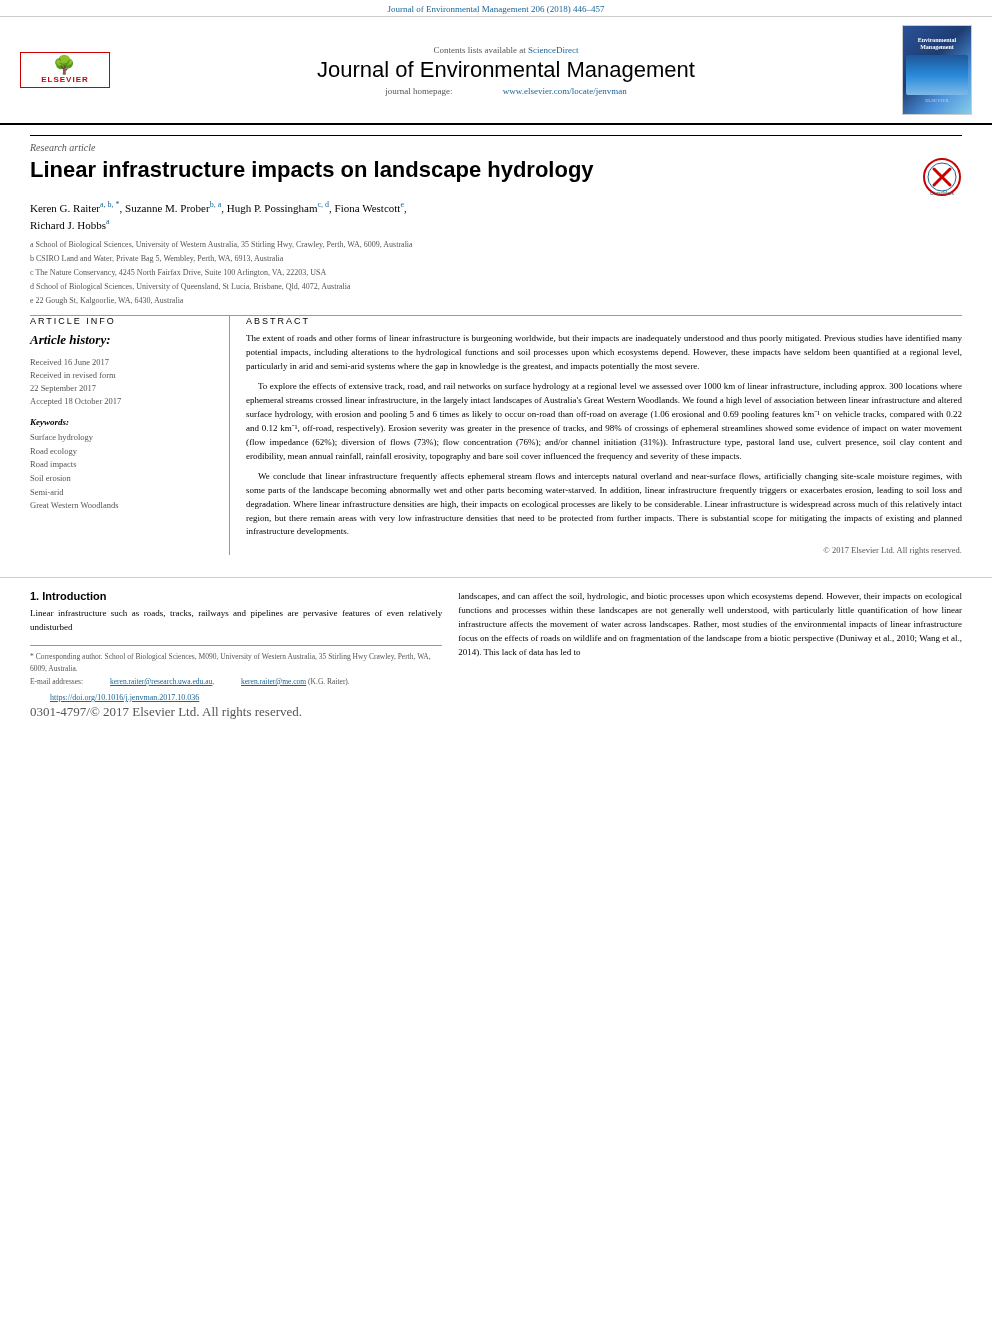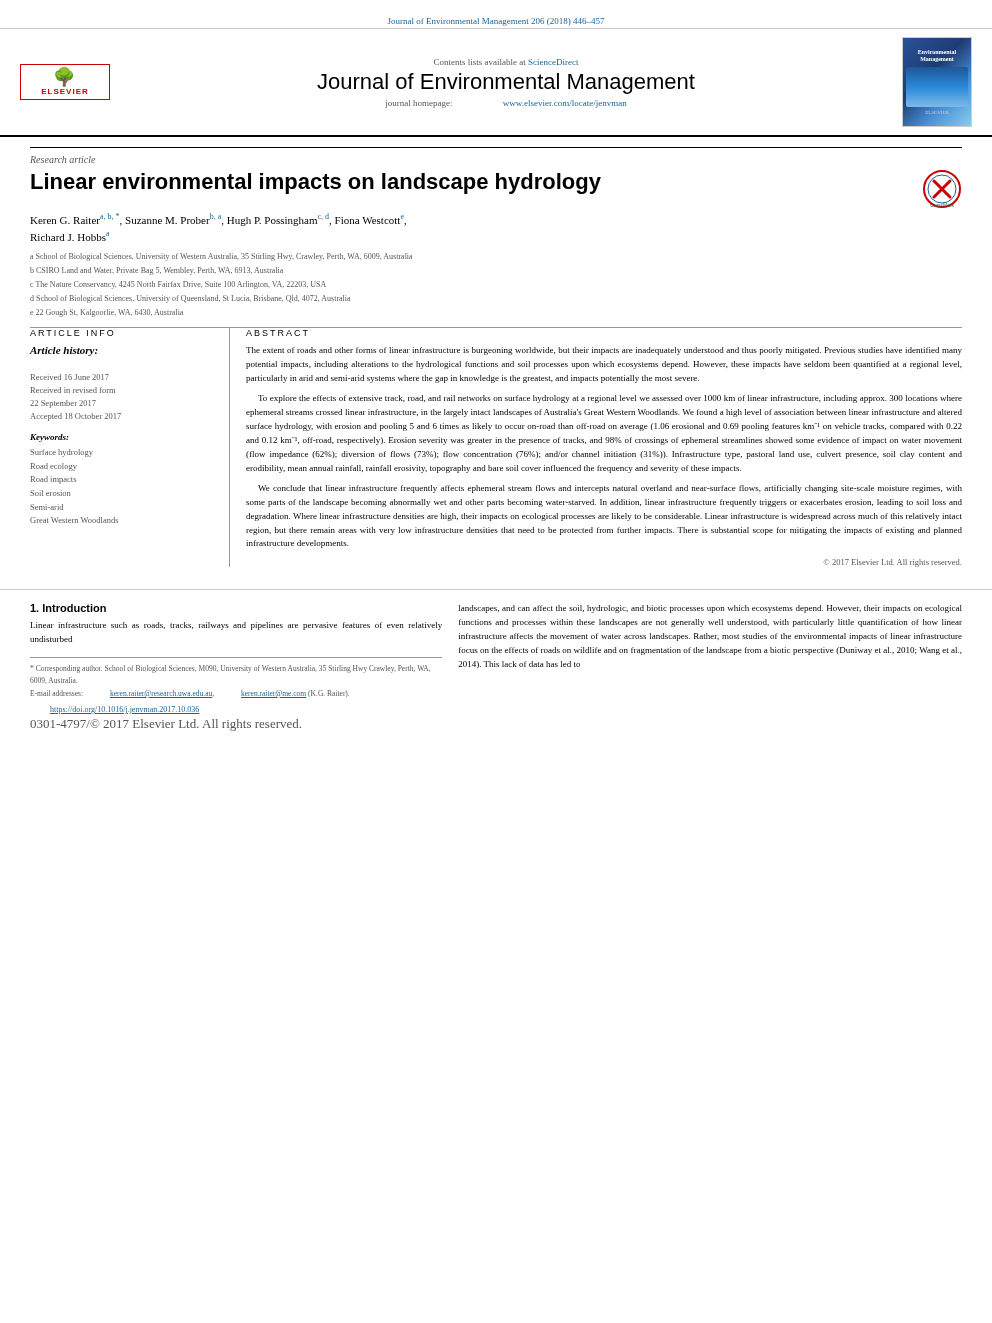--- a/index.html
+++ b/index.html
@@ -8,21 +8,21 @@
       background: #fff;
       color: #000;
       width: 992px;
       min-height: 1323px;
       font-size: 10px;
     }
 
     
     .top-bar {
       text-align: center;
-      padding: 16px 0 2px;
+      padding: 4px 0 2px;
       font-size: 9px;
       color: #1a6496;
       border-bottom: 1px solid #ccc;
     }
 
     
     .journal-header {
       display: flex;
       align-items: center;
       padding: 8px 20px;
@@ -162,24 +162,24 @@
     .col-header {
       font-size: 9px;
       font-family: Arial, sans-serif;
       letter-spacing: 2px;
       color: #000;
       margin-bottom: 6px;
       font-weight: normal;
     }
 
     .article-history-label {
-      font-size: 11px;
+      font-size: 13px;
       font-style: italic;
       font-weight: bold;
-      margin-bottom: 15px;
+      margin-bottom: 8px;
       color: #000;
     }
 
     .history-item {
       font-size: 8.5px;
       line-height: 1.5;
       color: #555;
     }
 
     .keywords-label {
@@ -359,21 +359,21 @@
     <div style="width:100%;height:40px;background:linear-gradient(180deg,#1e5799 0%,#2989d8 50%,#7db9e8 100%);margin-top:4px;border-radius:2px;"></div>
     <div style="font-size:5px;color:#ccc;margin-top:3px;">ELSEVIER</div>
   </div>
 </div>
 
 <div class="article-content">
 
   <div class="article-type">Research article</div>
 
   <div class="title-row">
-    <div class="article-title">Linear environmental impacts on landscape hydrology</div>
+    <div class="article-title">Linear infrastructure impacts on landscape hydrology</div>
 
     <div class="crossmark-badge">
       <svg width="40" height="40" viewBox="0 0 40 40">
         <circle cx="20" cy="20" r="18" fill="none" stroke="#c00" stroke-width="2"></circle>
         <circle cx="20" cy="20" r="14" fill="none" stroke="#1a6496" stroke-width="1"></circle>
         <path d="M12 12 L28 28 M28 12 L12 28" stroke="#c00" stroke-width="3" stroke-linecap="round"></path>
         <text x="20" y="38" text-anchor="middle" font-size="5" fill="#555" font-family="Arial">CrossMark</text>
       </svg>
     </div>
   </div>

